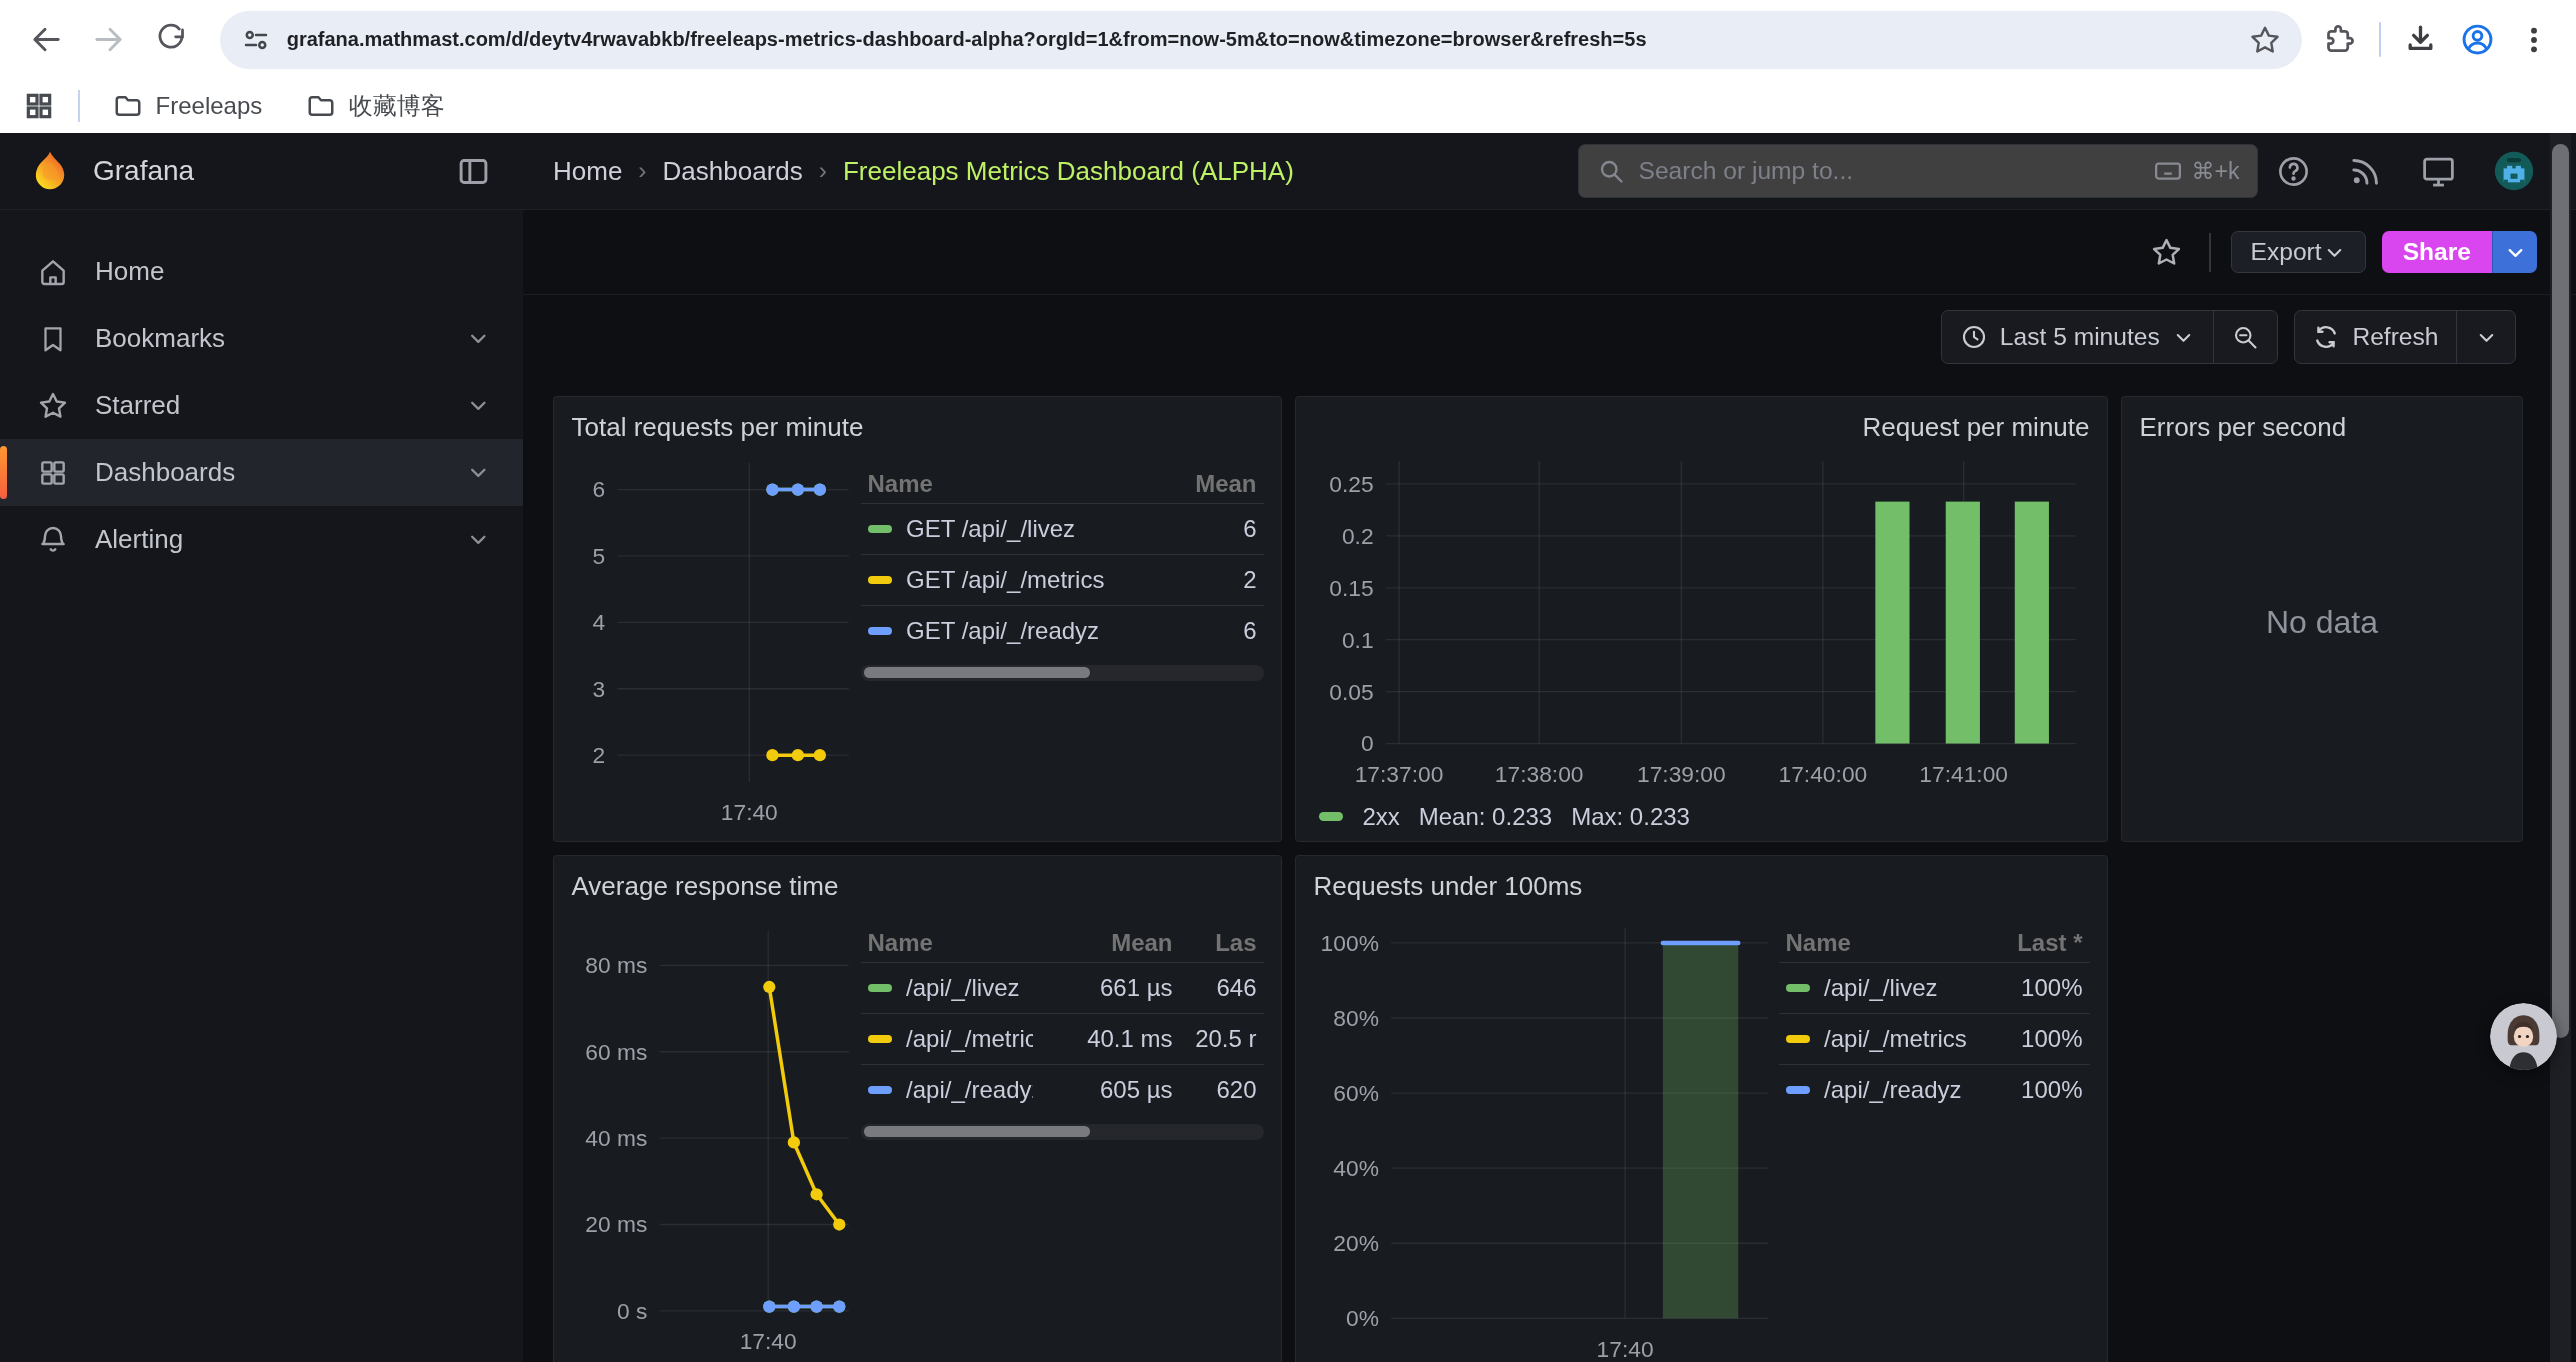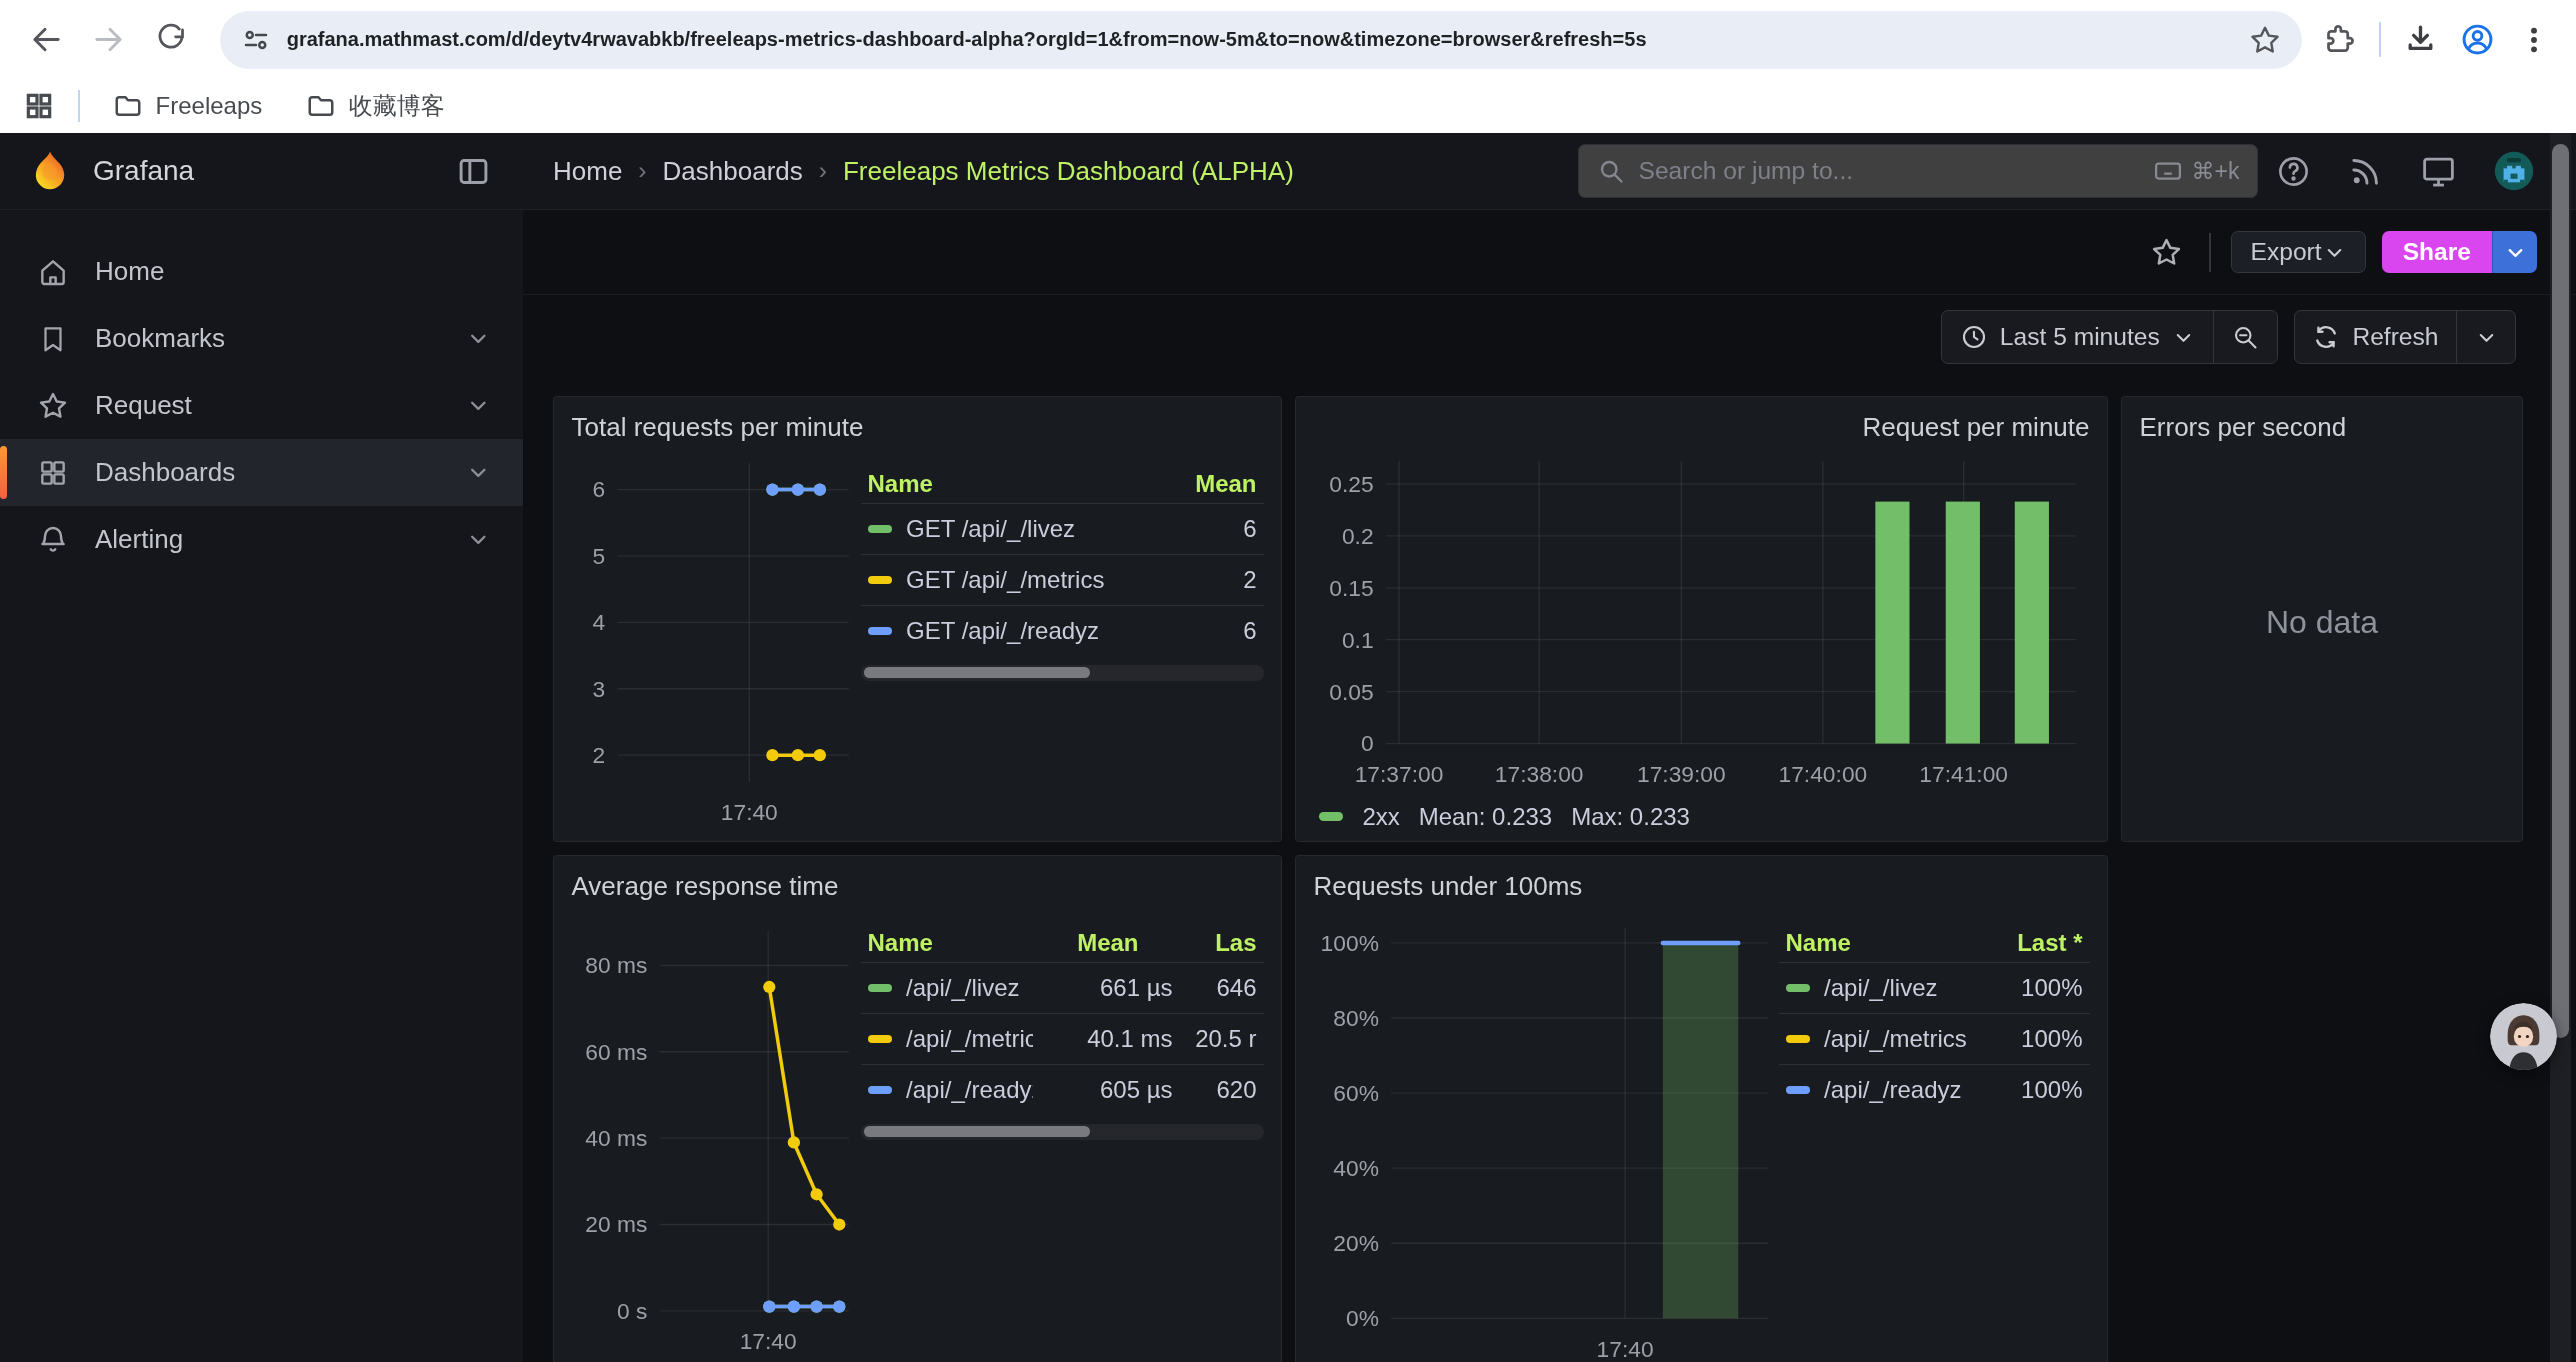--- a/index.html
+++ b/index.html
@@ -61,21 +61,21 @@
 
   
   .panel { position: absolute; background: #181B1F; border: 0.9px solid #26282E; border-radius: 3.5px; padding: 10.5px 17.5px; overflow: hidden; }
   .panel-title { font-size: 26px; font-weight: 500; color: #D0D2D9; line-height: 39px; }
   .panel-body { display: flex; align-items: flex-start; }
   .chart { position: relative; }
   .no-data { display: flex; align-items: center; justify-content: center; height: 351px; color: #8F939C; font-size: 32px; }
 
   .legend-table { flex: 1; margin-top: 17.5px; min-width: 0; }
   .lg-head, .lg-row { display: flex; align-items: center; height: 51px; padding: 0 7px; }
-  .lg-head { height: 39px; color: #bef264; font-weight: 600; gap: 34px; }
+  .lg-head { height: 39px; color: #737373; font-weight: 600; }
   .lg-head span { font-size: 24px; }
   .lg-row { border-top: 0.9px solid rgba(204,204,220,0.12); font-size: 24px; color: #CCCCDC; }
   .lg-name { flex: 1; white-space: nowrap; overflow: hidden; }
   .lg-val { text-align: right; white-space: nowrap; }
   .w130 { width: 114px; } .w160 { width: 140px; } .w100 { width: 84px; }
   .swatch { width: 24.6px; height: 8.8px; border-radius: 4.4px; margin-right: 14px; flex: 0 0 auto; }
   .lg-scrollbar { margin-top: 8.8px; height: 16px; border-radius: 8px; background: #26272C; position: relative; }
   .lg-thumb { position: absolute; left: 3.5px; top: 2.6px; height: 10.5px; width: 56%; border-radius: 5.3px; background: #797A80; }
 
   .p2-legend { display: flex; align-items: center; gap: 19px; font-size: 24px; color: #CCCCDC; margin-top: 5.3px; padding-left: 5.3px; }
@@ -285,21 +285,21 @@
             <path d="M6 9.5l6 6 6-6"></path>
           </svg>
       </span>
     </div>
     <div class="nav-item">
       <span class="nav-icon">
         <svg width="32" height="32" viewBox="0 0 24 24" fill="none" stroke="currentColor" stroke-width="1.8" stroke-linejoin="round">
             <polygon points="12 3 14.8 8.6 21 9.5 16.5 13.8 17.6 20 12 17.1 6.4 20 7.5 13.8 3 9.5 9.2 8.6"></polygon>
           </svg>
       </span>
-      <span class="nav-label">Request</span>
+      <span class="nav-label">Starred</span>
       <span class="nav-chevron">
         <svg width="24.6" height="24.6" viewBox="0 0 24 24" fill="none" stroke="currentColor" stroke-width="2.2" stroke-linecap="round" stroke-linejoin="round">
             <path d="M6 9.5l6 6 6-6"></path>
           </svg>
       </span>
     </div>
     <div class="nav-item active">
       <span class="nav-icon">
         <svg width="32" height="32" viewBox="0 0 24 24" fill="none" stroke="currentColor" stroke-width="1.8">
             <rect x="4" y="4" width="7" height="7" rx="1"></rect>

